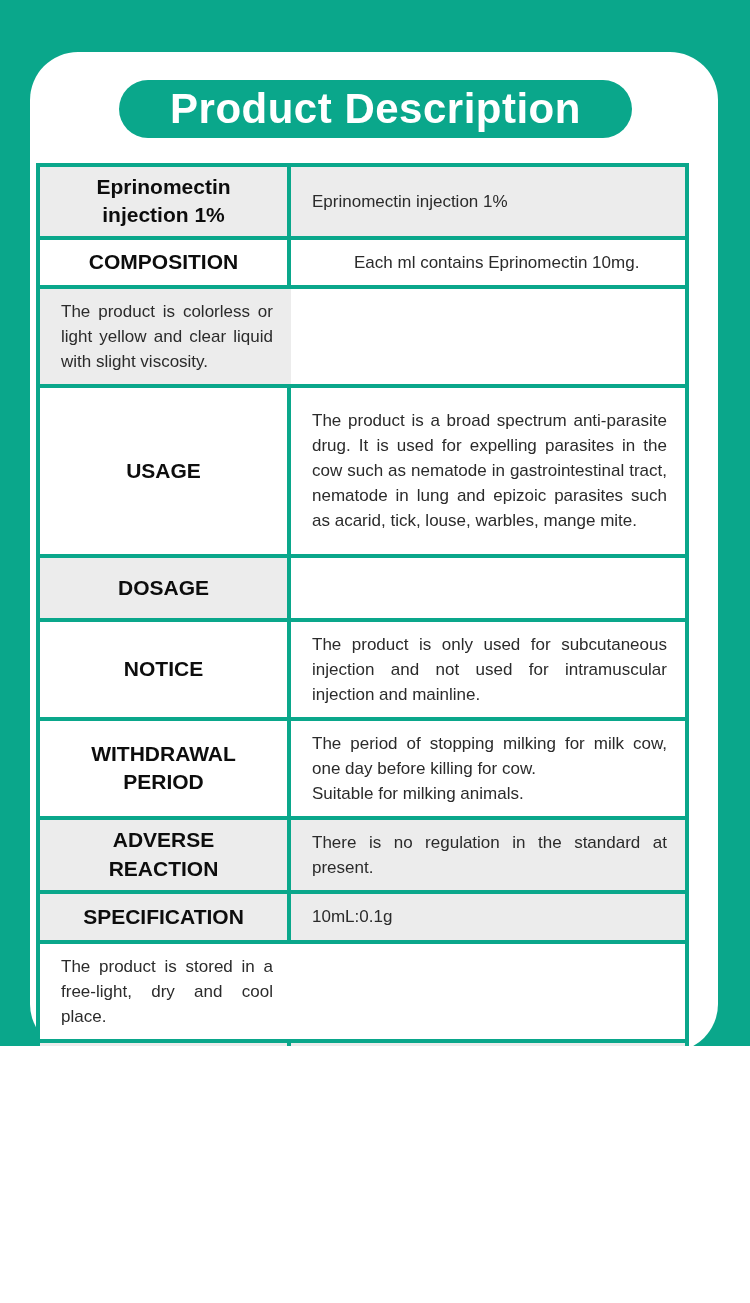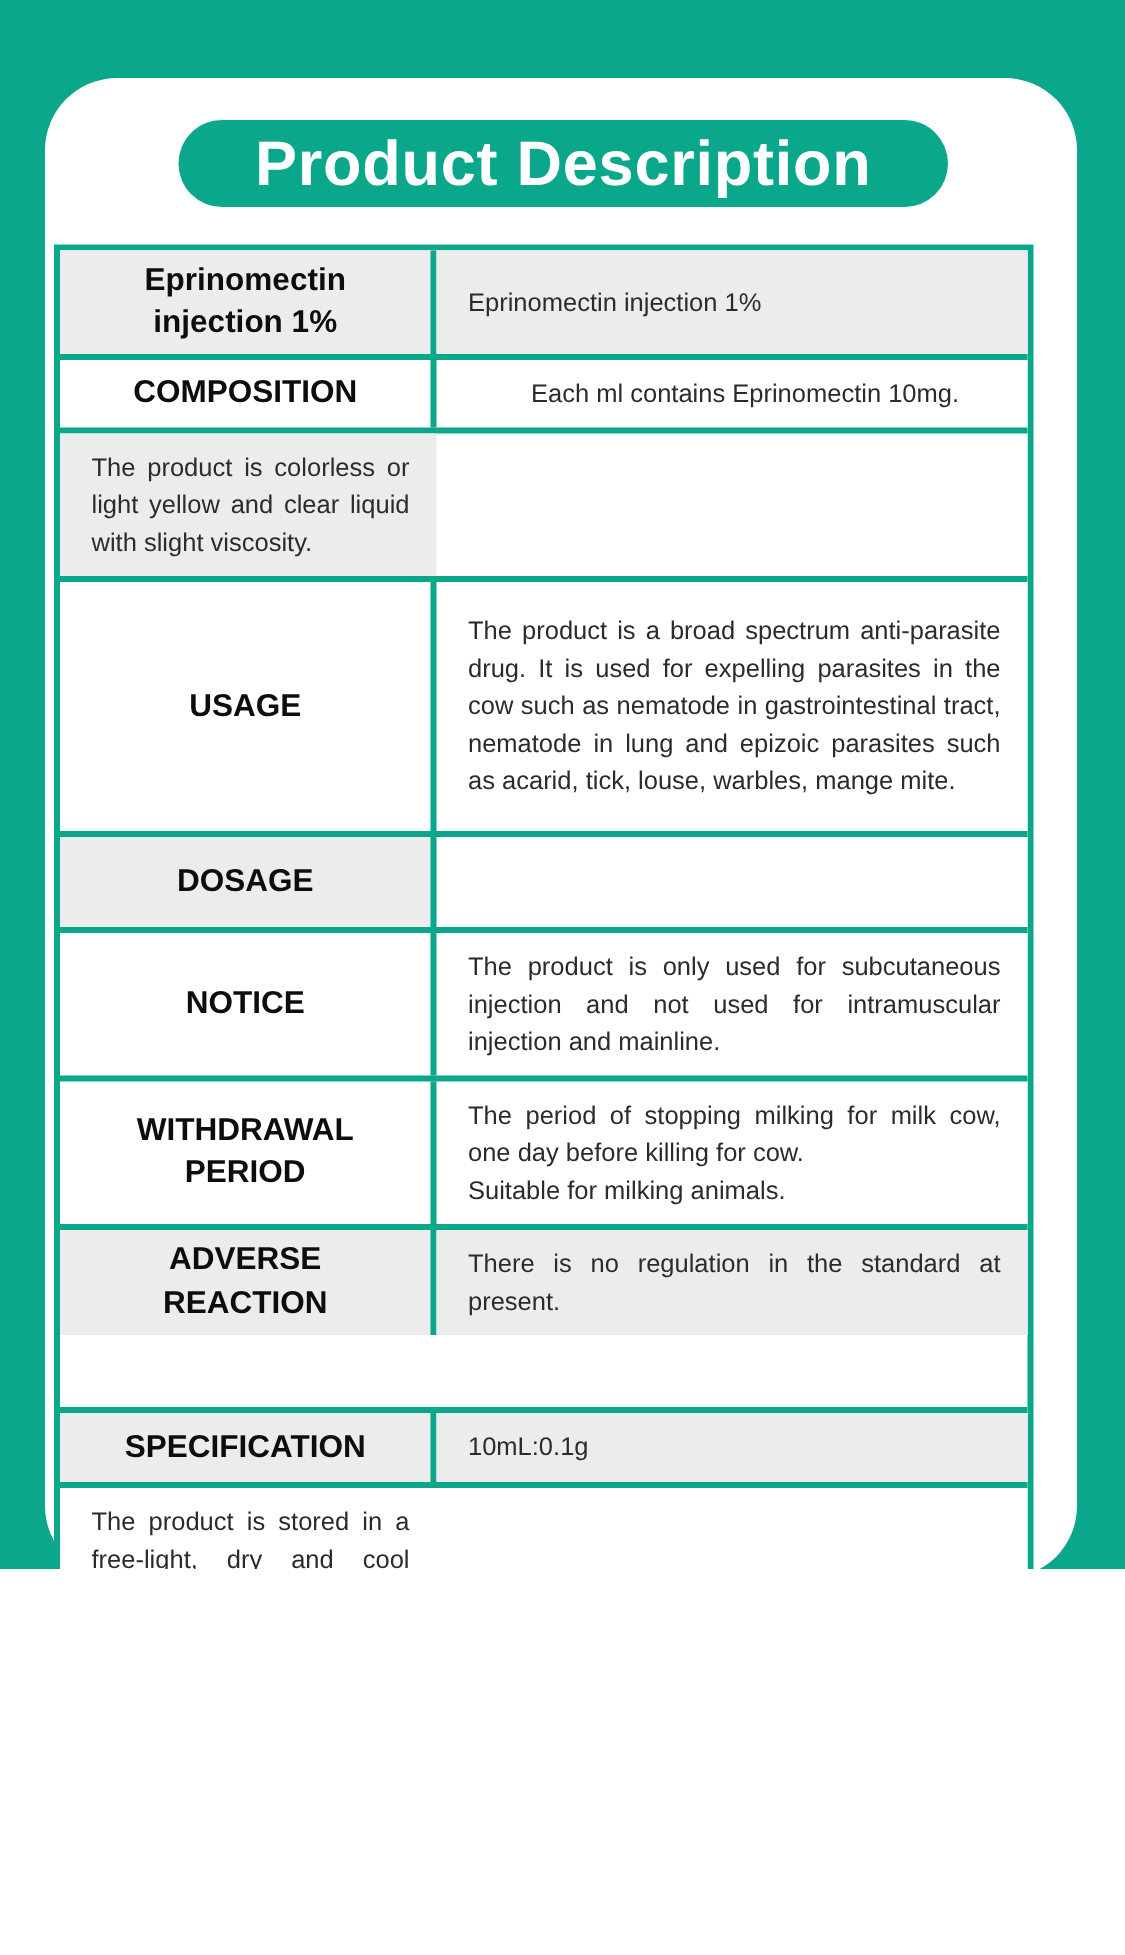--- a/index.html
+++ b/index.html
@@ -123,21 +123,21 @@
         <div class="tlabel">WITHDRAWAL
 PERIOD</div>
         <div class="tvalue">The period of stopping milking for milk cow, one day before killing for cow.
 Suitable for milking animals.</div>
       </div>
       <div class="trow alt" style="min-height: 64px;">
         <div class="tlabel">ADVERSE
 REACTION</div>
         <div class="tvalue">There is no regulation in the standard at present.</div>
       </div>
-      <div class="trow alt" style="min-height: 50px; margin-top: 48px;">
+      <div class="trow alt" style="min-height: 50px;">
         <div class="tlabel">SPECIFICATION</div>
         <div class="tvalue">10mL:0.1g</div>
       </div>
       <div class="trow" style="min-height: 62px;">
         <div class="tvalue">The product is stored in a free-light, dry and cool place.</div>
       </div>
       <div class="trow alt" style="min-height: 50px;">
         <div class="tlabel">LIFE LIFE</div>
         <div class="tvalue">3 years</div>
       </div>

